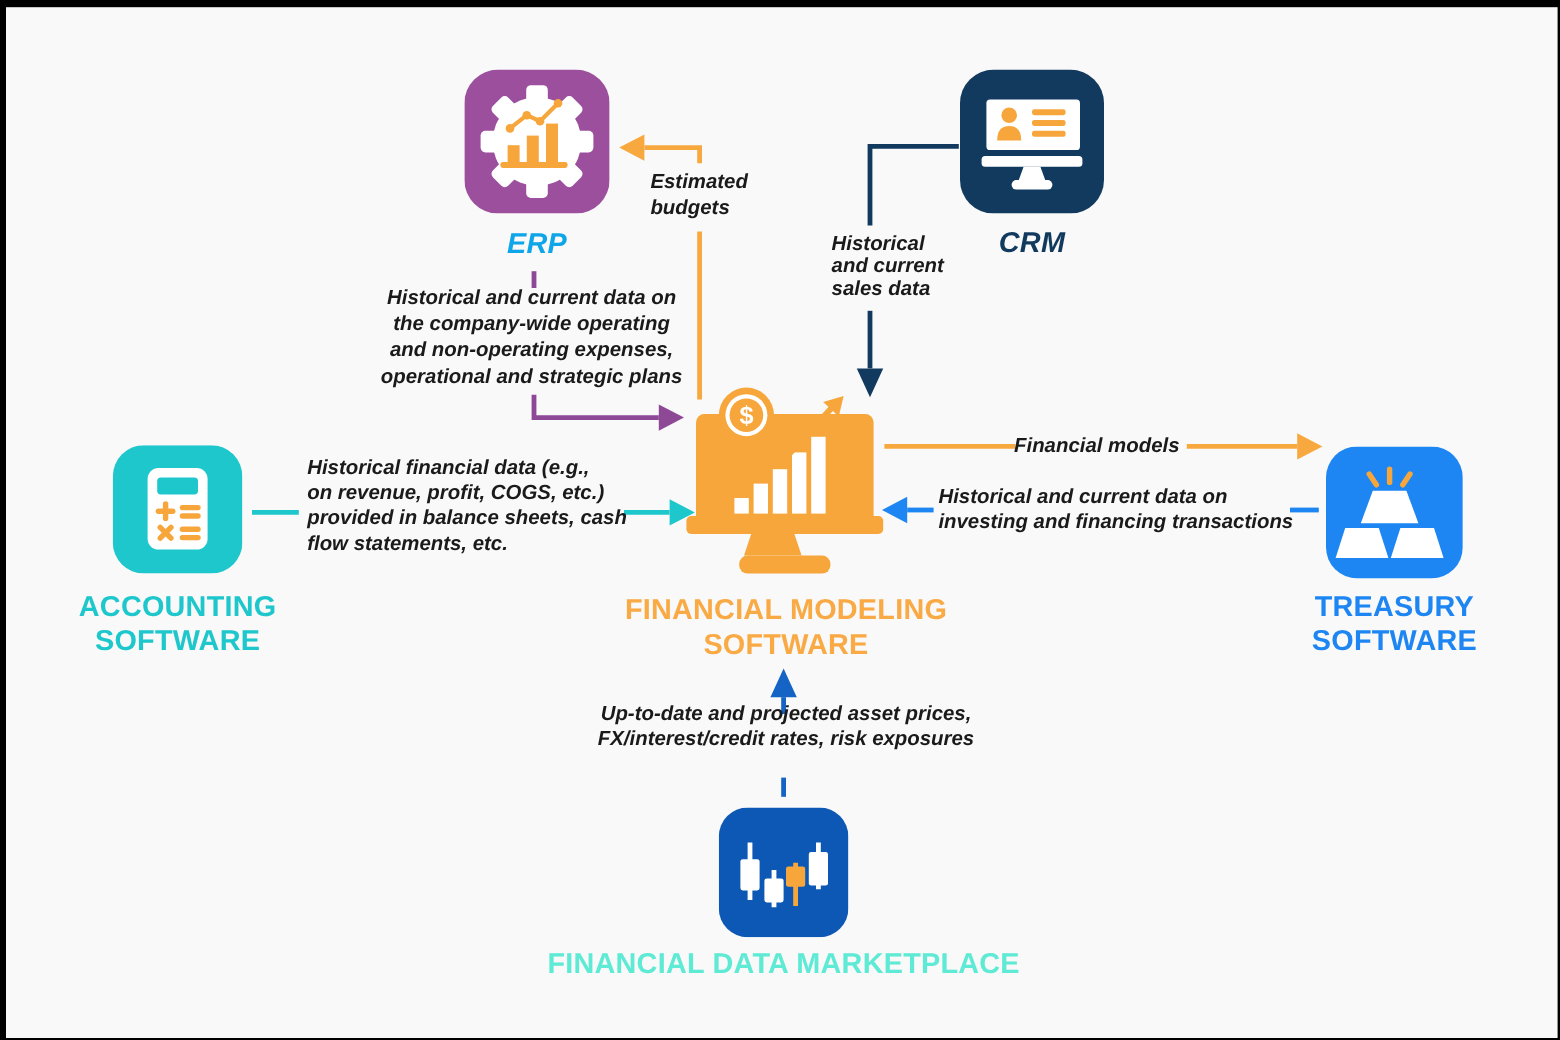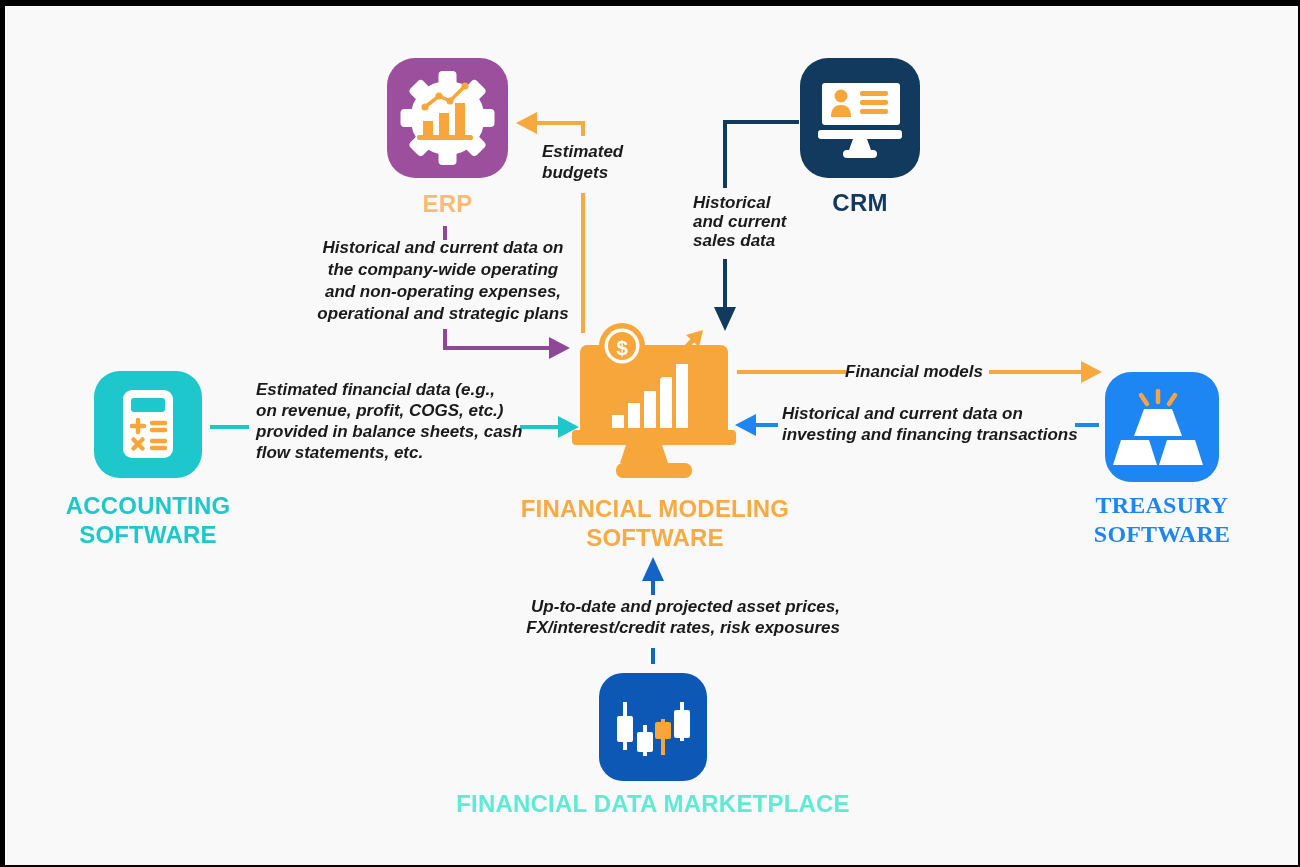--- a/index.html
+++ b/index.html
@@ -5,25 +5,25 @@
   * { margin:0; padding:0; box-sizing:border-box; }
   html,body { width:1300px; height:867px; background:#000; overflow:hidden;
               font-family:"Liberation Sans", sans-serif; position:relative; }
   .bg { position:absolute; left:5px; top:6px; width:1293px; height:859px; background:#f8f9f8; }
   .abs { position:absolute; }
   svg.overlay { position:absolute; left:0; top:0; pointer-events:none; }
   .annotation { position:absolute; font-style:italic; font-size:17px; line-height:21px;
                 color:#1a1a1a; white-space:pre-line;font-weight:bold; }
   .node-label { position:absolute; font-weight:bold; font-size:24px; line-height:29px;
                 text-align:center; white-space:pre-line; letter-spacing:0.2px; }
-  .c-purple  { color:#fdba74; }
-  .c-navy    { color:#113a5e; }
+  .c-purple  { color:#0ea5e9;font-style:italic; }
+  .c-navy    { color:#113a5e;font-style:italic; }
   .c-teal    { color:#1dc7cc; }
   .c-orange  { color:#f9aa45; }
-  .c-blue    { color:#1e86f2;font-family:Liberation Serif, serif; }
+  .c-blue    { color:#1e86f2; }
   .c-blue2   { color:#5eead4; }
 </style>
 </head>
 <body>
 
 <div class="bg"></div>
 
 <svg class="overlay" width="1300" height="867">
   <g stroke="#f7a83f" stroke-width="4" fill="none">
     <path d="M583,136 V123 H537"></path>
@@ -183,21 +183,21 @@
 
 <div class="annotation" style="left:542px;top:141px;width:120px">Estimated
 budgets</div>
 <div class="annotation" style="left:312px;top:237px;width:262px;text-align:center;line-height:22px">Historical and current data on
 the company-wide operating
 and non-operating expenses,
 operational and strategic plans</div>
 <div class="annotation" style="left:693px;top:193px;width:130px;line-height:19px">Historical
 and current
 sales data</div>
-<div class="annotation" style="left:256px;top:379px;width:276px">Estimated financial data (e.g.,
+<div class="annotation" style="left:256px;top:379px;width:276px">Historical financial data (e.g.,
 on revenue, profit, COGS, etc.)
 provided in balance sheets, cash
 flow statements, etc.</div>
 <div class="annotation" style="left:845px;top:361px;width:146px;">Financial models</div>
 <div class="annotation" style="left:782px;top:403px;width:330px">Historical and current data on
 investing and financing transactions</div>
-<div class="annotation" style="left:470px;top:596px;width:370px;text-align:right">Up-to-date and projected asset prices,
+<div class="annotation" style="left:470px;top:584px;width:370px;text-align:center">Up-to-date and projected asset prices,
 FX/interest/credit rates, risk exposures</div>
 
 </body></html>

